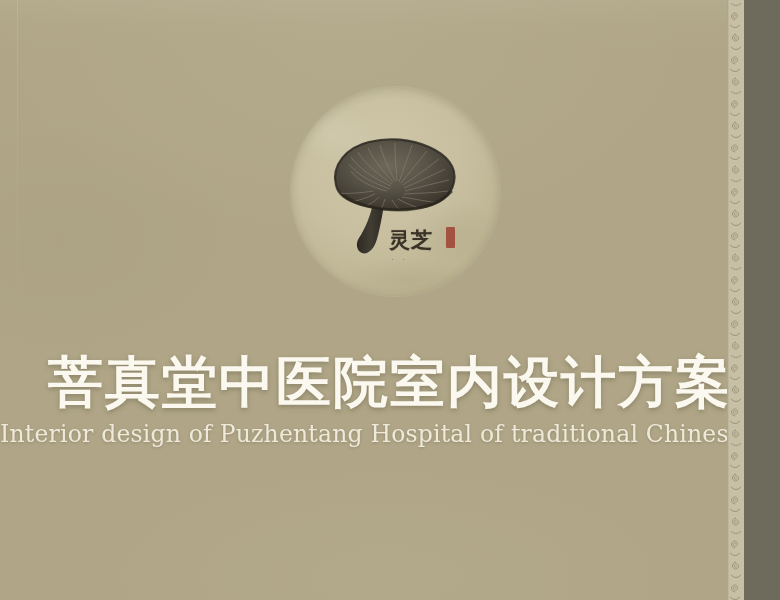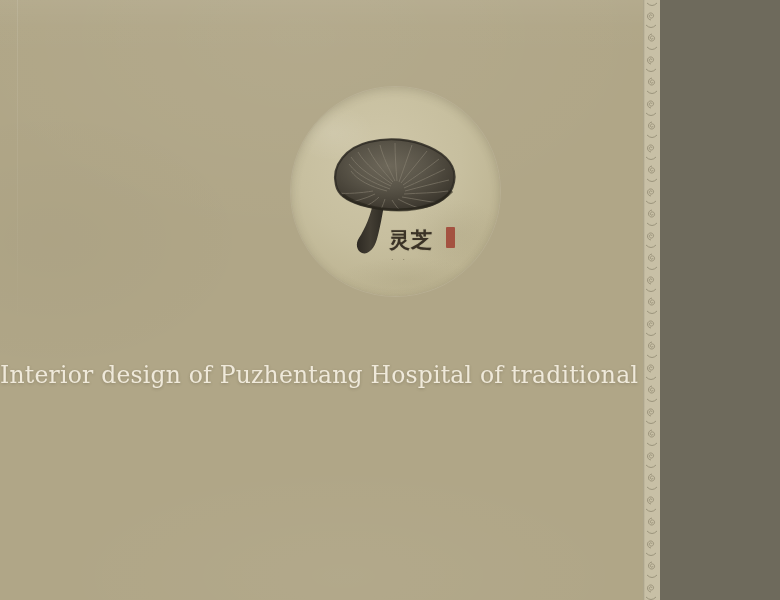--- a/index.html
+++ b/index.html
@@ -6,21 +6,21 @@
     margin: 0;
     padding: 0;
     background: #6e6a5c;
   }
   body {
     font-family: "Liberation Sans", sans-serif;
   }
 
   #cover {
     position: relative;
-    width: 660px;
+    width: 744px;
     height: 600px;
     overflow: hidden;
     background: #b0a687;
   }
 
   
   .bg-sheen {
     position: absolute;
     inset: 0;
     background:
@@ -241,20 +241,21 @@
     </svg>
 
     <div class="seal-block">
       <div class="calligraphy">灵芝</div>
       <div class="seal-stamp"></div>
       <div class="sub-mark">··</div>
     </div>
   </div>
 
   <div class="title-zone">
+    <h1 class="title-cn">菩真堂中医院室内设计方案</h1>
     <p class="title-en">Interior design of Puzhentang Hospital of traditional Chinese medicine</p>
   </div>
 
   <div class="right-strip">
     <svg class="strip-inner" viewBox="0 0 17 600" preserveAspectRatio="none">
       <g id="spirals" stroke="#8d866e" stroke-width="0.9" fill="none" opacity="0.85">
           <path d="M9.70 -6.00L9.75 -5.80L9.74 -5.57L9.66 -5.34L9.50 -5.13L9.28 -4.95L9.00 -4.84L8.68 -4.80L8.34 -4.86L8.01 -5.01L7.73 -5.26L7.50 -5.60L7.38 -6.00L7.36 -6.44L7.46 -6.89L7.69 -7.31L8.03 -7.67L8.48 -7.94L9.00 -8.09L9.56 -8.09L10.12 -7.94L10.64 -7.64L11.07 -7.20L11.39 -6.64L11.55 -6.00L11.54 -5.32L11.34 -4.65L10.97 -4.03L10.43 -3.52L9.76 -3.16L9.00 -2.99L8.20 -3.02L7.42 -3.26L6.71 -3.71L6.12 -4.34L5.72 -5.12L5.52 -6.00L5.57 -6.92L5.86 -7.81L6.38 -8.62L7.11 -9.28L8.00 -9.73L9.00 -9.94"></path>
           <path d="M4 3 q 5 5 10 0"></path>
           <path d="M8.70 16.00L8.75 15.80L8.74 15.57L8.66 15.34L8.50 15.13L8.28 14.95L8.00 14.84L7.68 14.80L7.34 14.86L7.01 15.01L6.73 15.26L6.50 15.60L6.38 16.00L6.36 16.44L6.46 16.89L6.69 17.31L7.03 17.67L7.48 17.94L8.00 18.09L8.56 18.09L9.12 17.94L9.64 17.64L10.07 17.20L10.39 16.64L10.55 16.00L10.54 15.32L10.34 14.65L9.97 14.03L9.43 13.52L8.76 13.16L8.00 12.99L7.20 13.02L6.42 13.26L5.71 13.71L5.12 14.34L4.72 15.12L4.52 16.00L4.57 16.92L4.86 17.81L5.38 18.62L6.11 19.28L7.00 19.73L8.00 19.94"></path>
           <path d="M3 25 q 5 5 10 0"></path>

